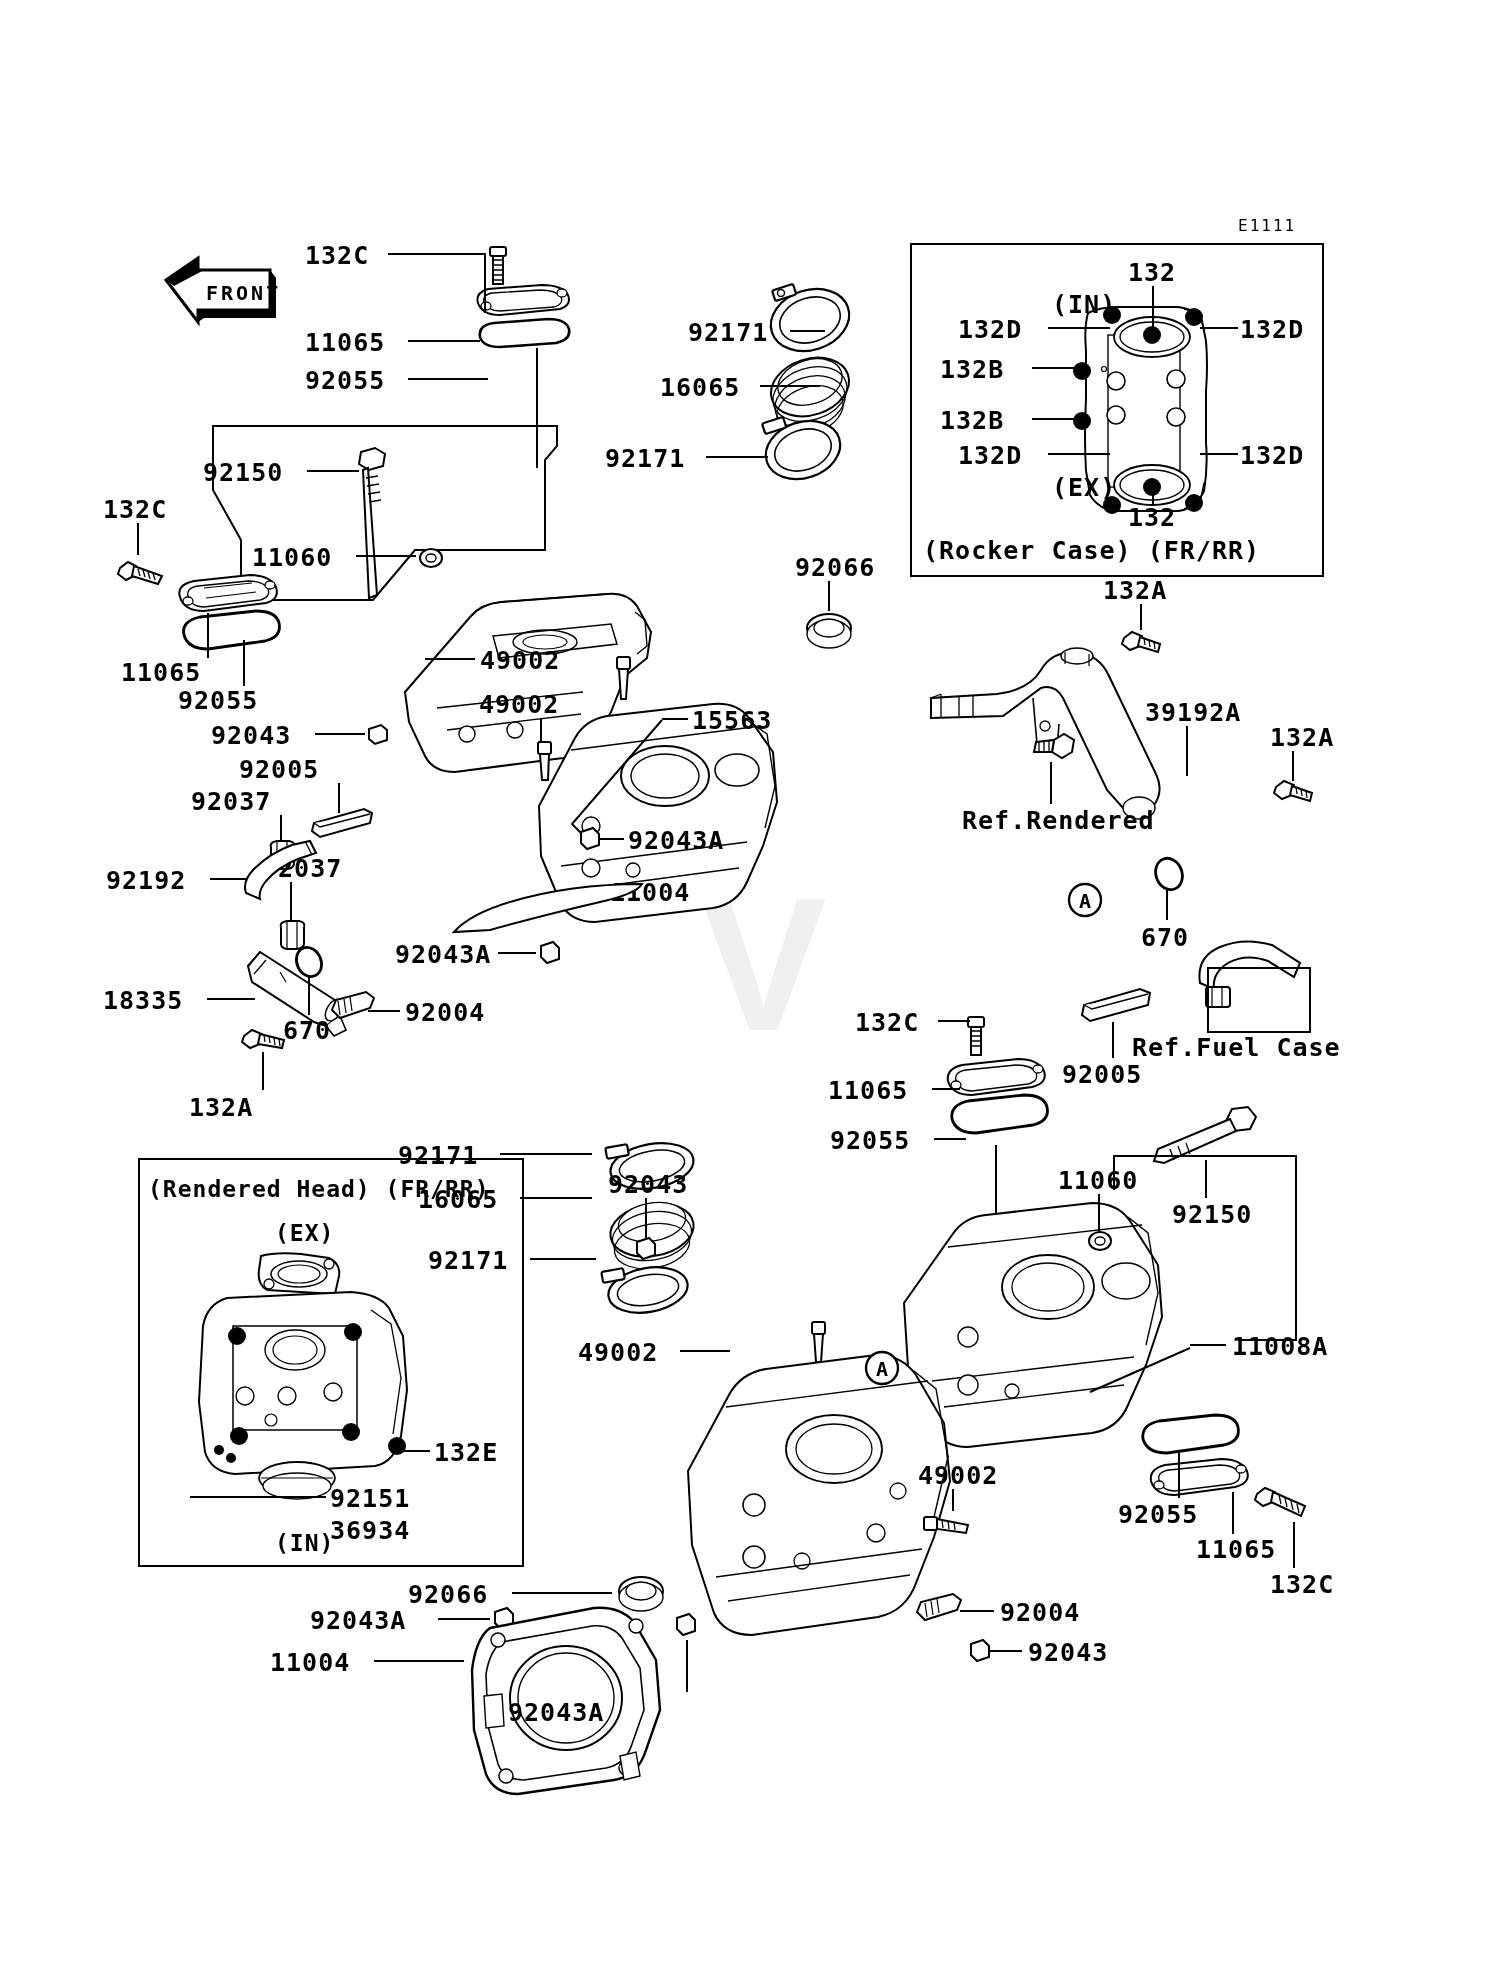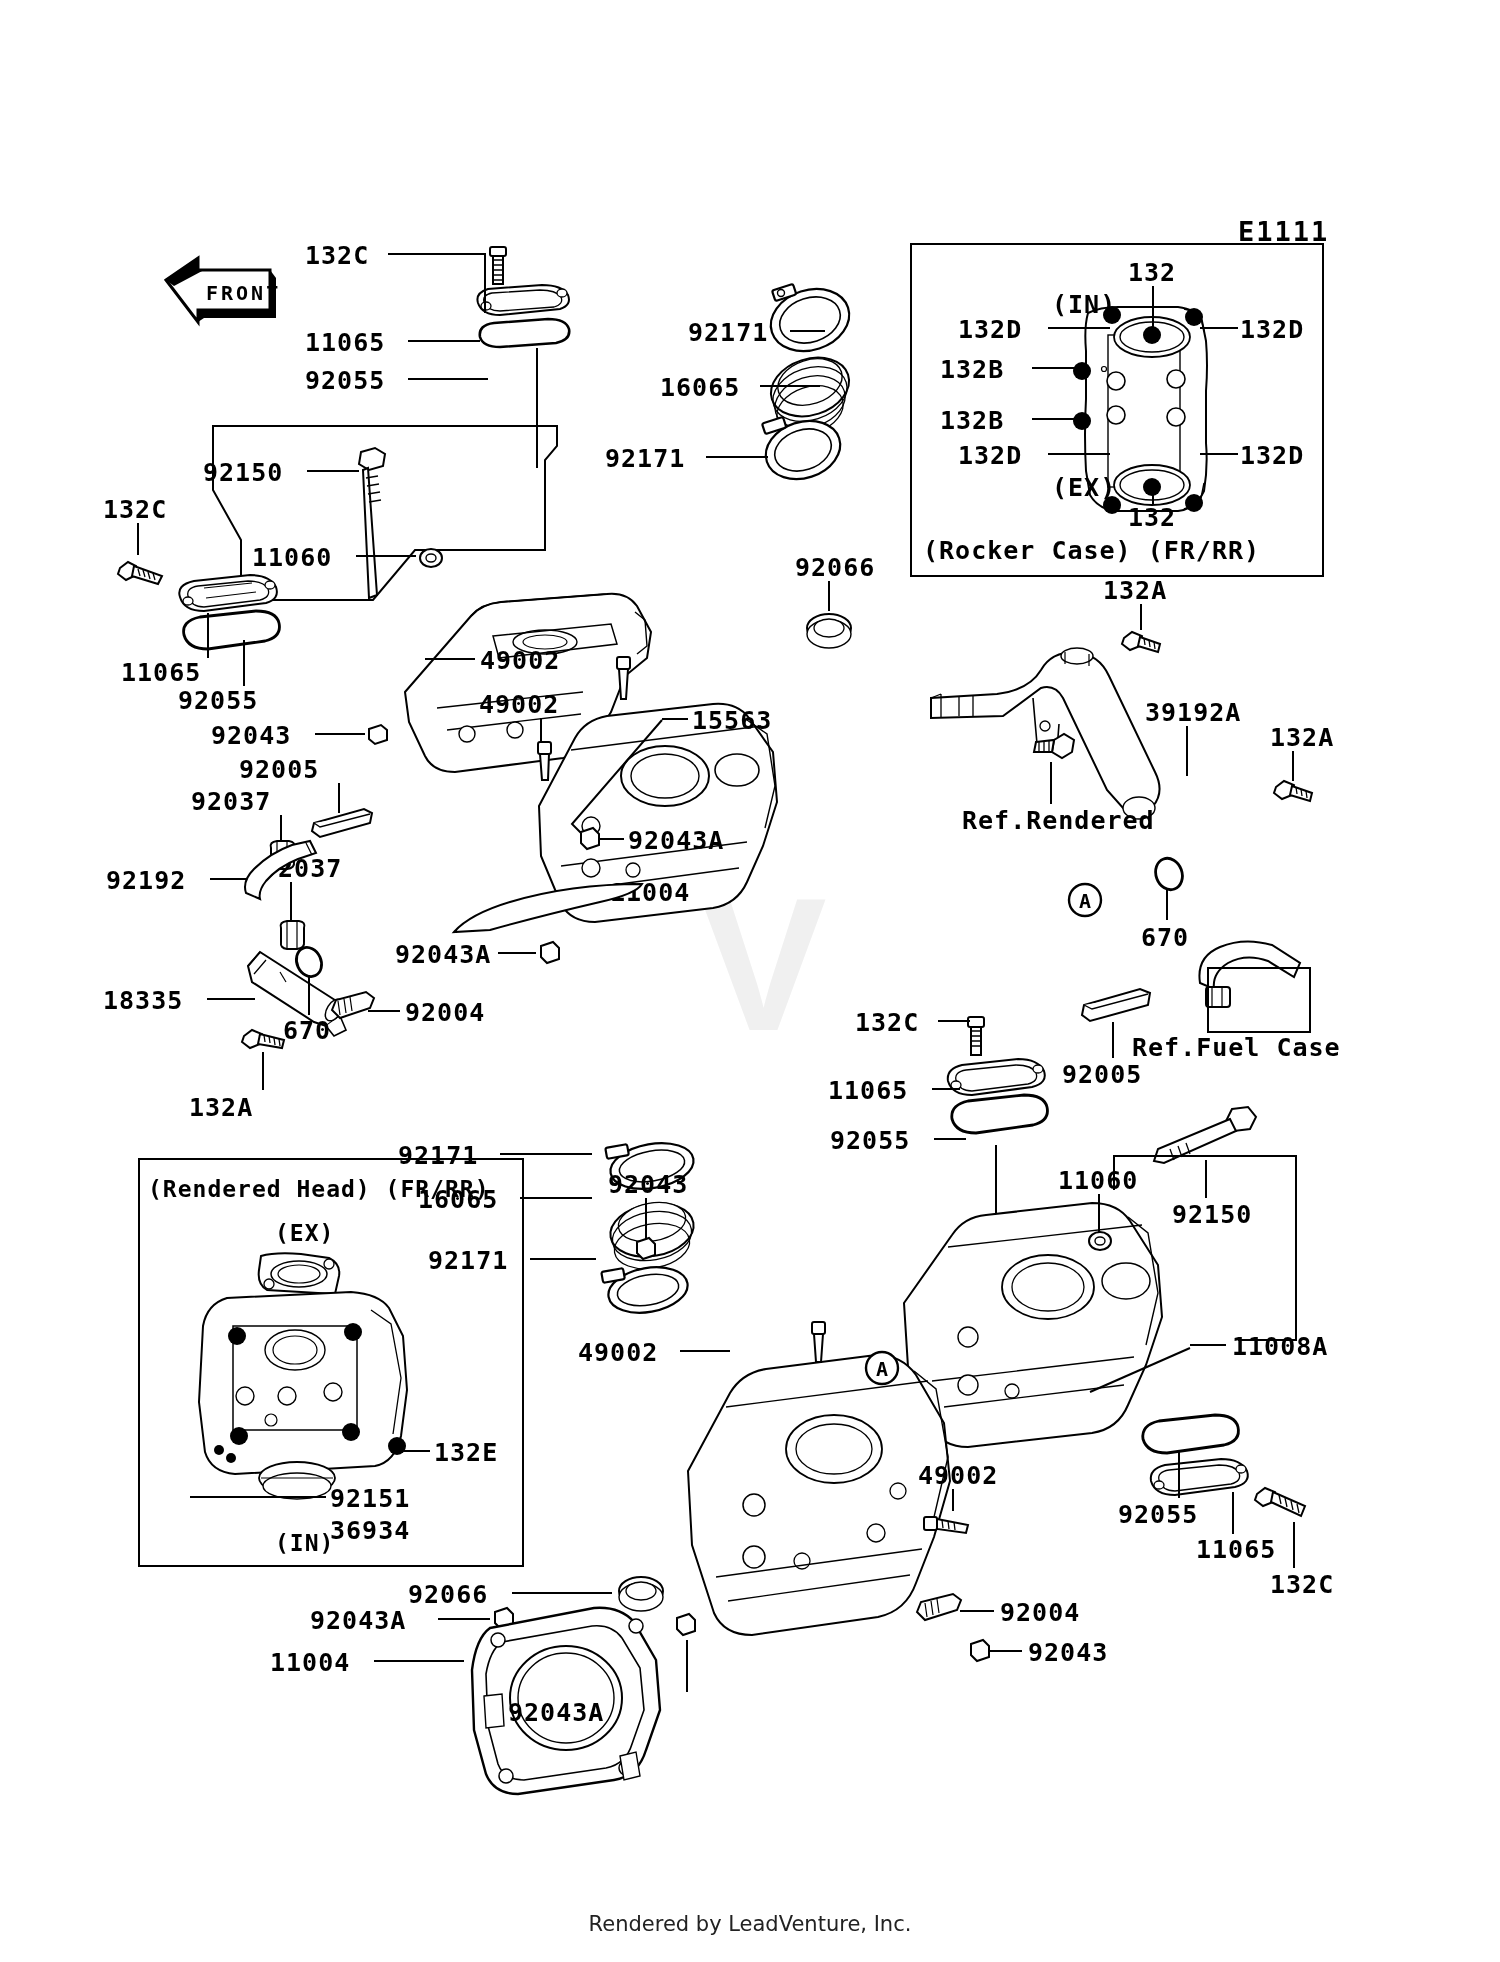--- a/index.html
+++ b/index.html
@@ -21,21 +21,21 @@
     position: absolute;
     font-family: "DejaVu Sans Mono", "Liberation Mono", monospace;
     font-weight: bold;
     font-size: 25px;
     letter-spacing: 1px;
     color: #000;
     white-space: nowrap;
     line-height: 1;
   }
   .lbl.small { font-size: 23px; }
-  .lbl.code  { font-size: 27px; letter-spacing: 2px; font-weight: bold; }
+  .lbl.code  { font-size: 16px; letter-spacing: 2px; font-weight: normal; }
   .leader {
     position: absolute;
     background: #000;
     height: 2px;
   }
   .inset {
     position: absolute;
     border: 2.5px solid #000;
     background: transparent;
   }
@@ -895,15 +895,14 @@
   <div class="lbl" style="left:434px; top:1440px;">132E</div>
   <div class="leader" style="left:398px; top:1450px; width:32px;"></div>
 
   <div class="lbl" style="left:330px; top:1486px;">92151</div>
   <div class="leader" style="left:190px; top:1496px; width:136px;"></div>
 
   <div class="lbl" style="left:330px; top:1518px;">36934</div>
 
   <div class="lbl small" style="left:275px; top:1532px;">(IN)</div>
 
-  <div class="footer" style="left:0; top:1912px;">Rendered by LeadVenture, Inc.</div>
 
 </div>
 
 </body></html>

